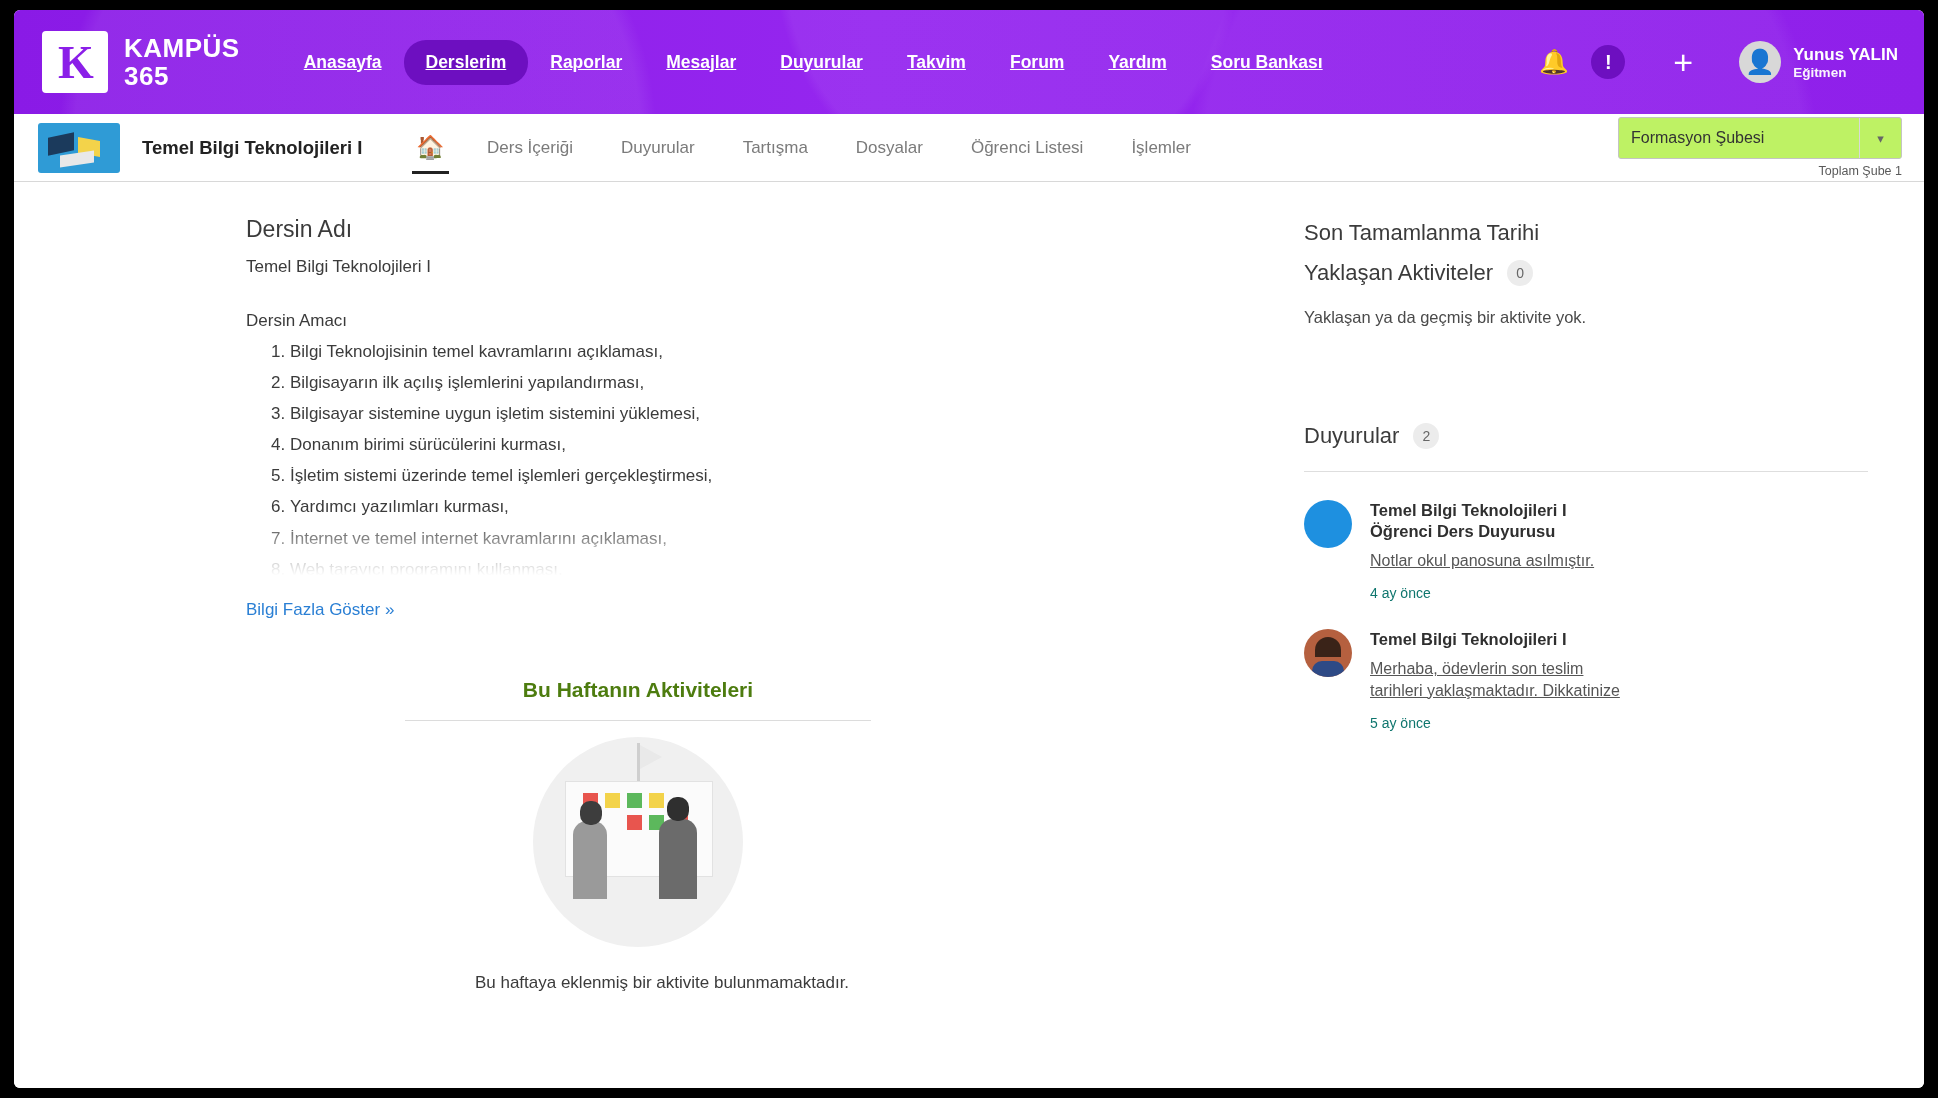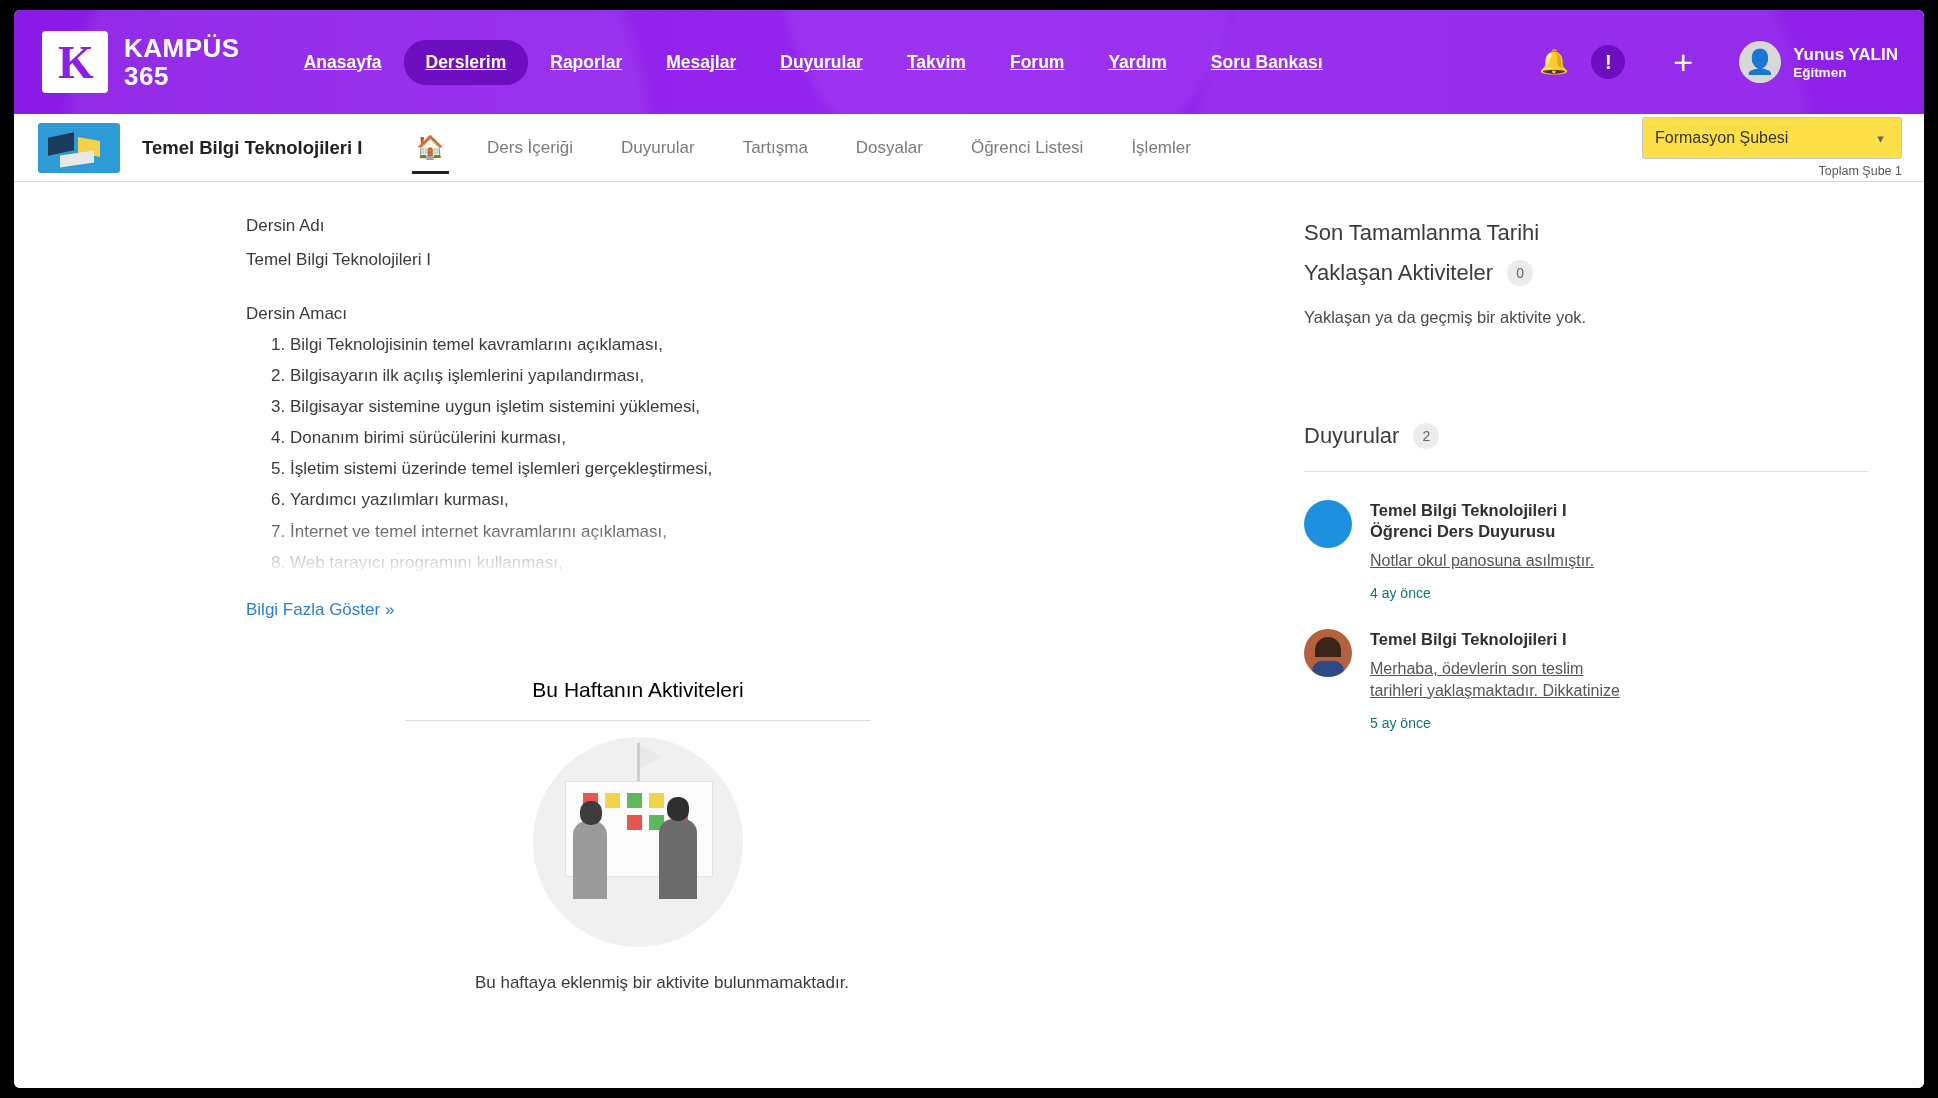--- a/index.html
+++ b/index.html
@@ -123,24 +123,24 @@
     display: flex; align-items: center;
     cursor: pointer;
     white-space: nowrap;
   }
   .subtab.home { color:#111; font-size: 23px; position: relative; padding: 0 18px;}
   .subtab.home:after {
     content:""; position:absolute; left: 14px; right: 14px; bottom: 8px; height: 3px; background:#222;
   }
   .shube-box { margin-left: auto; margin-right: 22px; text-align: right; }
   .shube-select {
-    width: 260px; height: 42px;
+    width: 284px; height: 42px;
     border: 1px solid #c4c4c4;
     border-radius: 3px;
-    background: #fde047;
+    background: #bef264;
     display: flex; align-items: center;
     font-size: 16px; color: #333;
     padding-left: 12px;
     cursor: pointer;
   }
   .shube-select .chev { margin-left: auto; width: 42px; height: 40px; border-left: 1px solid #d8d8d8; display:flex; align-items:center; justify-content:center; color:#666; font-size: 13px;}
   .shube-total { font-size: 12.5px; color: #5a5a5a; margin-top: 5px; }
 
   
   .body-area {
@@ -148,42 +148,42 @@
     height: 906px;
     background: #ffffff;
     display: flex;
   }
   .left-col {
     width: 1248px;
     padding: 34px 0 0 0;
     position: relative;
   }
   .content-pad { padding-left: 232px; padding-right: 60px; }
-  .lbl { font-size: 17px; color: #3b3b3b; margin-bottom: 14px; }
+  .lbl { font-size: 23px; color: #3b3b3b; margin-bottom: 14px; }
   .val { font-size: 17px; color: #3b3b3b; }
   .amac-title { font-size: 17px; color: #3b3b3b; margin-top: 34px; margin-bottom: 10px; }
   ol.amac {
     margin: 0; padding-left: 44px;
     font-size: 17px; color: #3b3b3b;
   }
   ol.amac li { margin: 9px 0; line-height: 1.3; }
   .fade-wrap { position: relative; max-height: 370px; overflow: hidden; }
   .fade-wrap:after {
     content: ""; position: absolute; left:0; right:0; bottom:0; height: 70px;
     background: linear-gradient(to bottom, rgba(255,255,255,0), #ffffff 85%);
   }
   .more-link {
     margin-top: 14px;
     font-size: 17px;
     color: #2a7fd4;
     cursor: pointer;
     padding-left: 232px;
   }
   .week-section { margin-top: 58px; text-align: center; }
-  .week-title { font-size: 21px; font-weight: normal; color: #000000; }
+  .week-title { font-size: 21px; font-weight: bold; color: #4d7c0f; }
   .week-rule { width: 466px; height: 1px; background: #dcdcdc; margin: 18px auto 0; }
   .week-illus {
     width: 210px; height: 210px; margin: 16px auto 0;
     border-radius: 50%;
     background: #f0f0f0;
     position: relative; overflow: hidden;
   }
   .week-illus .board { position:absolute; left: 32px; top: 44px; width: 148px; height: 96px; background:#fbfbfb; border:1px solid #e2e2e2; }
   .week-illus .n { position:absolute; width: 15px; height: 15px; }
   .week-illus .p1 { position:absolute; left: 40px; top: 84px; width: 34px; height: 78px; background:#9a9a9a; border-radius: 14px 14px 0 0;}

